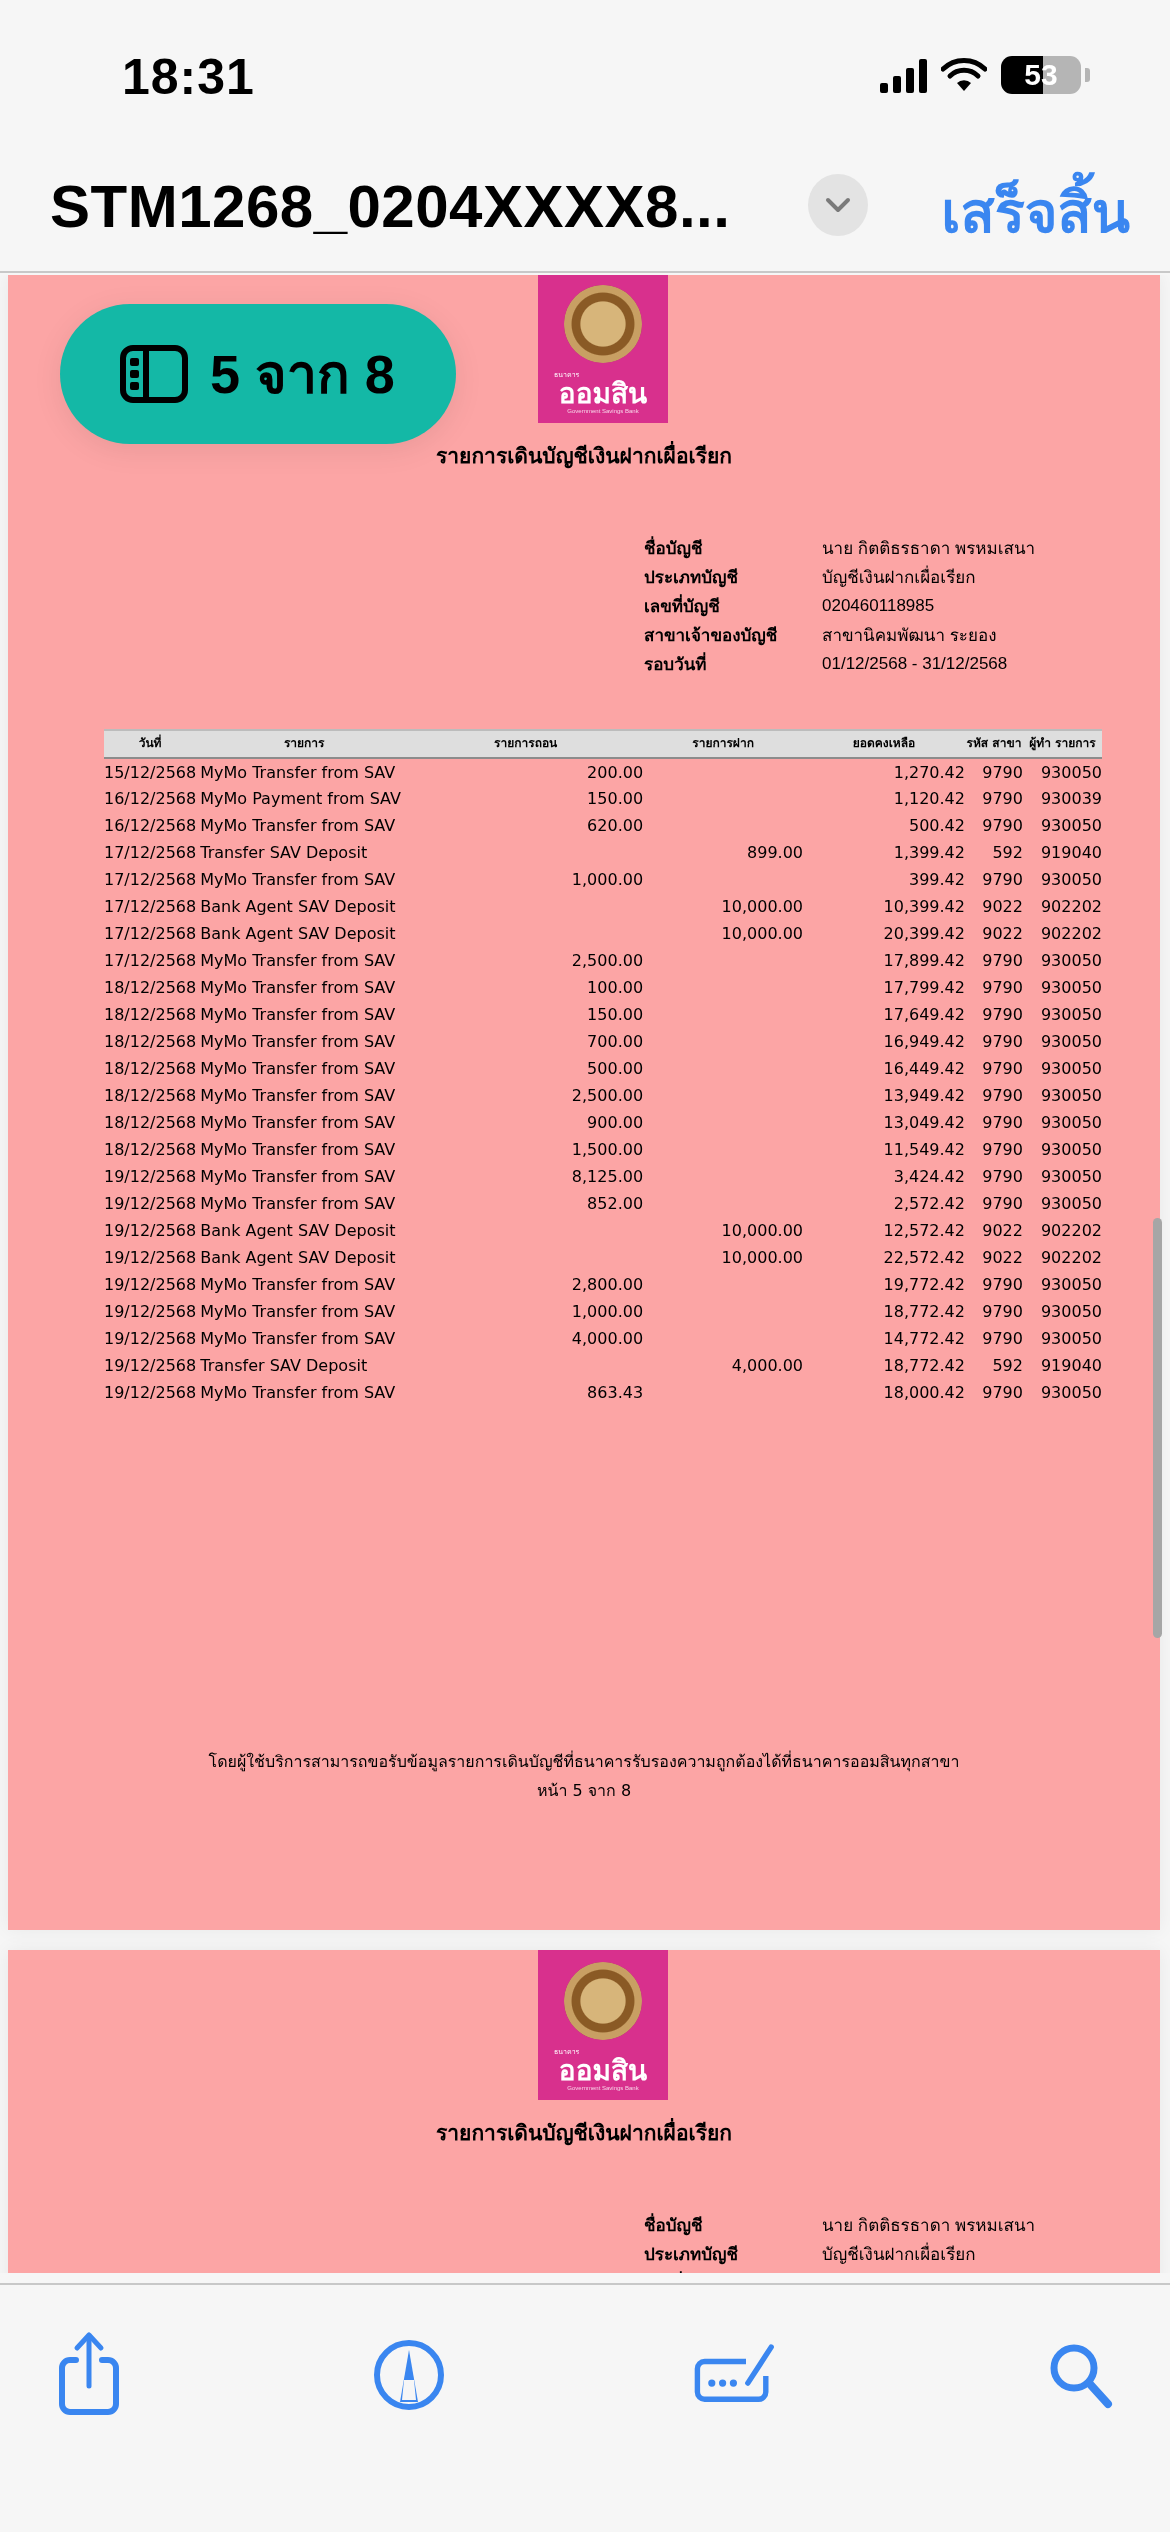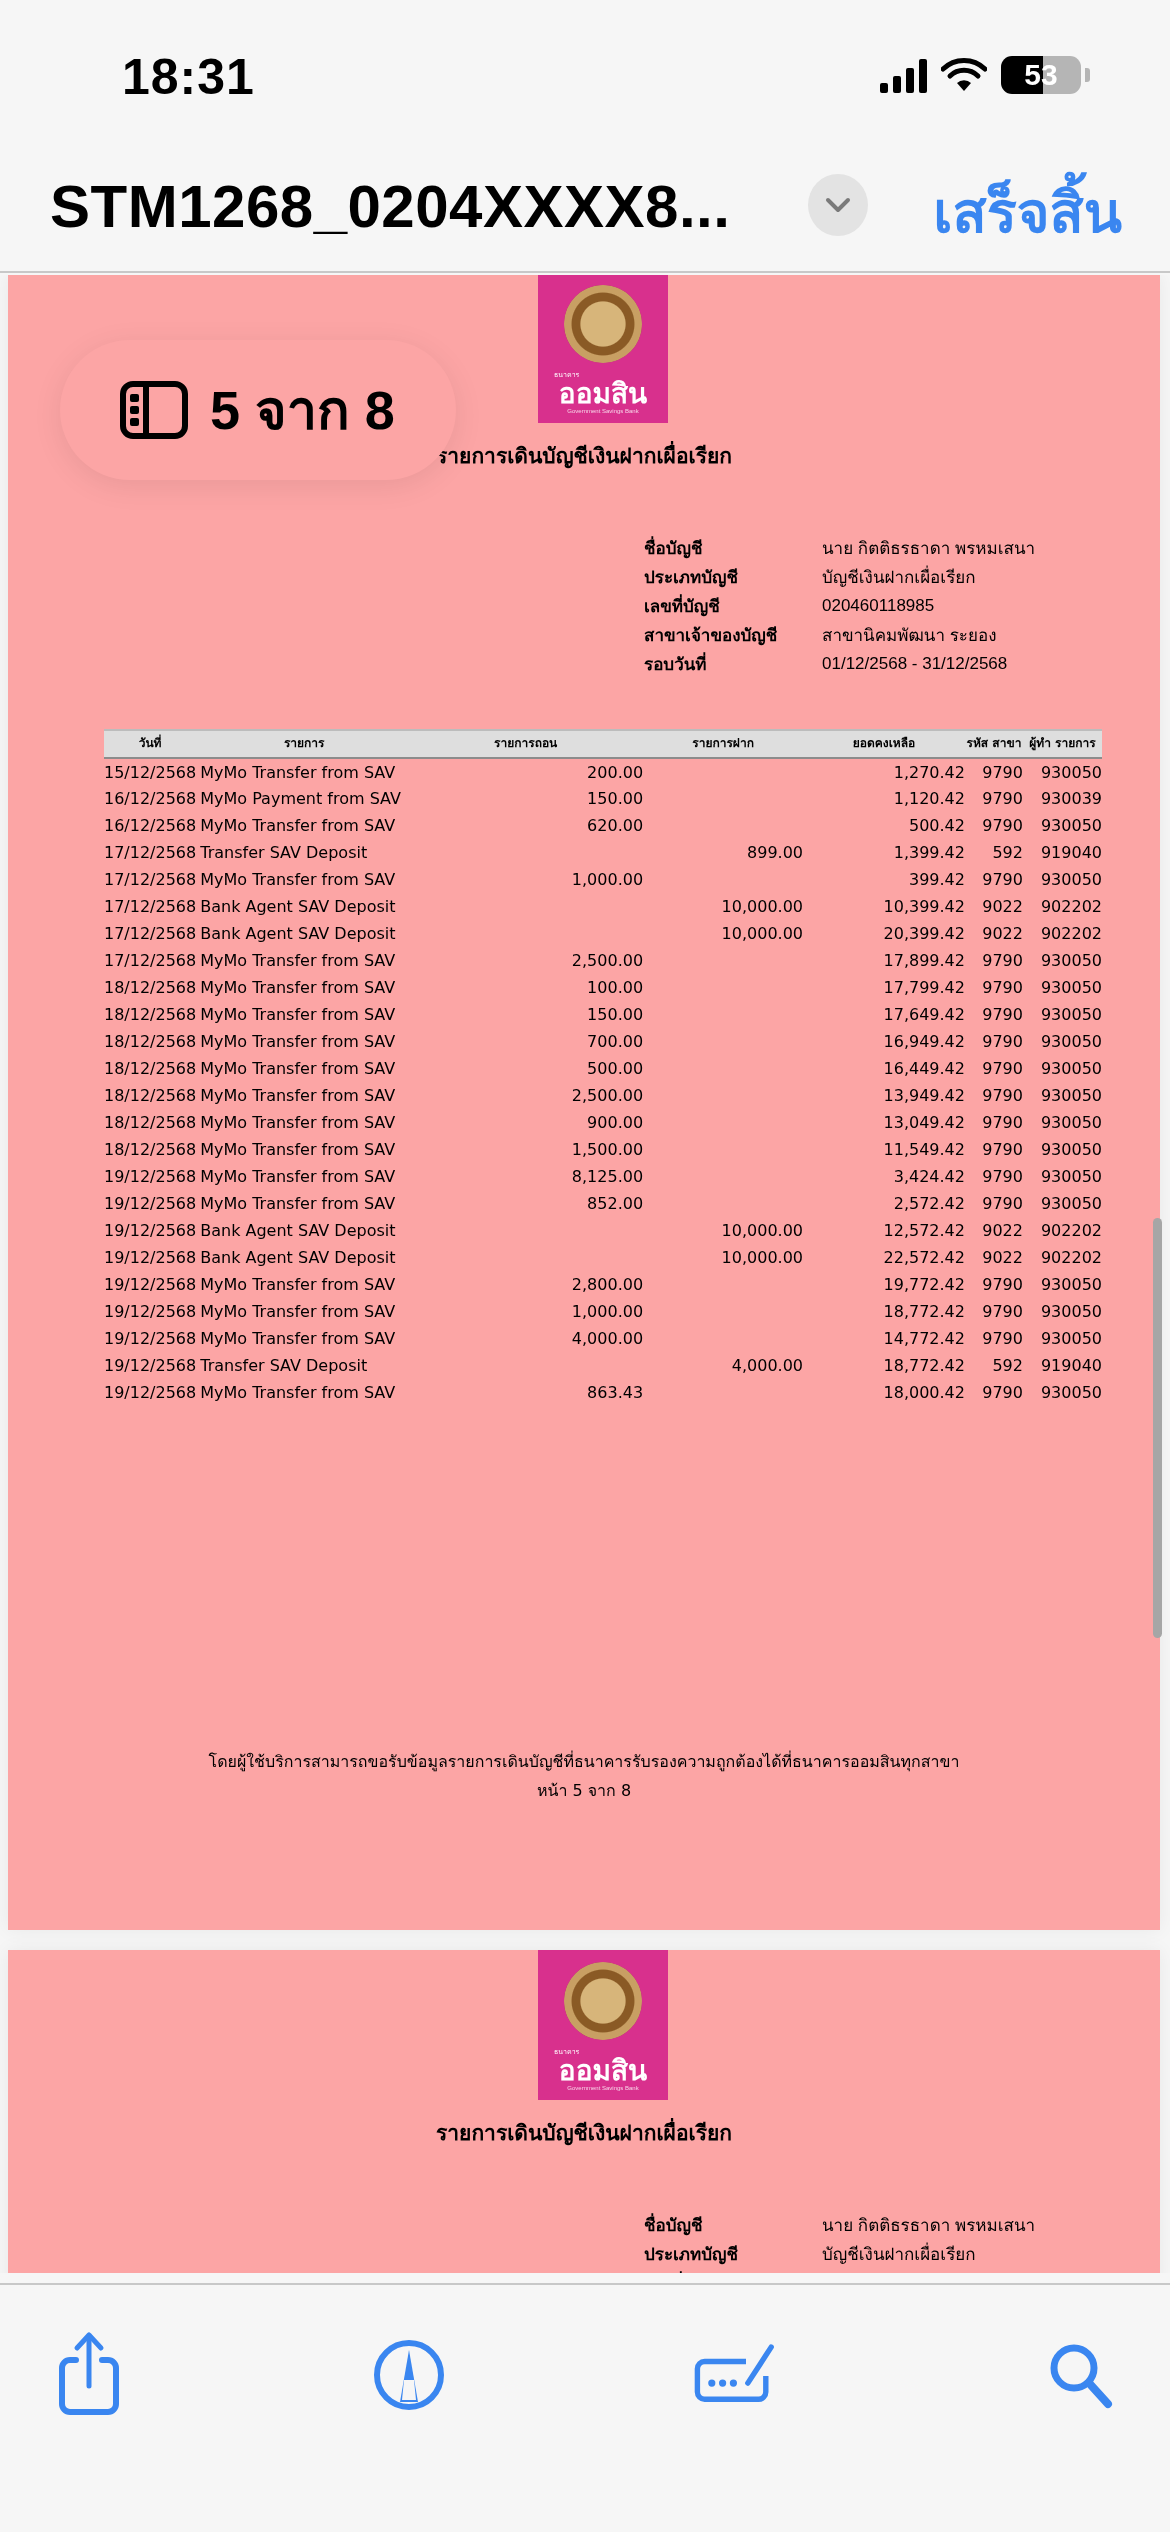--- a/index.html
+++ b/index.html
@@ -11,21 +11,21 @@
   .signal span { width: 8px; background: #000; border-radius: 2px; display: block; }
   .battery { width: 80px; height: 38px; border-radius: 11px; display: flex; overflow: hidden; position: relative; font-weight: bold; font-size: 30px; align-items: center; justify-content: center; }
   .battery .fill { position: absolute; left: 0; top: 0; bottom: 0; width: 53%; background: #000; }
   .battery .empty { position: absolute; right: 0; top: 0; bottom: 0; width: 47%; background: #b5b5b5; }
   .battery .txt { position: relative; color: #fff; z-index: 2; }
   .battery-tip { width: 5px; height: 14px; background: #b5b5b5; border-radius: 0 3px 3px 0; margin-left: -10px; }
 
   .nav-bar { position: absolute; top: 140px; left: 0; width: 1170px; height: 133px; border-bottom: 2px solid #c8c8c8; }
   .doc-title { position: absolute; left: 50px; top: 32px; font-size: 60px; font-weight: bold; letter-spacing: 0.5px; }
   .chevron-btn { position: absolute; left: 808px; top: 34px; width: 60px; height: 62px; border-radius: 50%; background: #e3e3e3; display: flex; align-items: center; justify-content: center; }
-  .done-btn { position: absolute; right: 48px; top: 28px; font-size: 56px; color: #3a86f0; font-weight: bold; margin-left: 48px; }
+  .done-btn { position: absolute; right: 40px; top: 28px; font-size: 56px; color: #3a86f0; font-weight: bold; margin-left: 48px; }
 
   .viewport { position: absolute; top: 275px; left: 0; width: 1170px; height: 1998px; overflow: hidden; }
   .page { position: absolute; left: 8px; width: 1152px; background: #fca5a5; box-shadow: 0 0 18px rgba(0,0,0,0.06); }
   .page1 { top: -2px; height: 1657px; }
   .page2 { top: 1675px; height: 400px; }
 
   .logo { position: absolute; left: 530px; width: 130px; height: 150px; background: #d8308d; display: flex; flex-direction: column; align-items: center; }
   .seal { width: 78px; height: 78px; border-radius: 50%; background: radial-gradient(circle, #d7b57a 0 40%, #8a5a25 42% 56%, #c89f63 58% 70%, #7a4c1d 72%); margin-top: 12px; }
   .logo-small { color: #fff; font-size: 7px; align-self: flex-start; margin-left: 16px; margin-top: 6px; }
   .logo-name { color: #fff; font-size: 28px; font-weight: bold; line-height: 28px; }
@@ -44,21 +44,21 @@
   .c-desc { width: 212px; text-align: left; padding-left: 4px !important; }
   .c-wd { width: 235px; text-align: right; }
   .c-dp { width: 160px; text-align: right; }
   .c-bal { width: 162px; text-align: right; }
   .c-br { width: 58px; text-align: right; }
   .c-tel { width: 79px; text-align: right; }
   .stmt-table thead th.c-date, .stmt-table thead th.c-desc, .stmt-table thead th.c-wd, .stmt-table thead th.c-dp, .stmt-table thead th.c-bal, .stmt-table thead th.c-br, .stmt-table thead th.c-tel { text-align: center; }
 
   .footnote { position: absolute; left: 0; width: 1152px; text-align: center; font-family: "DejaVu Sans", sans-serif; font-size: 16px; line-height: 29px; }
 
-  .page-pill { position: absolute; left: 60px; top: 340px; width: 396px; height: 140px; border-radius: 70px; background: #fca5a5; box-shadow: 0 6px 30px rgba(0,0,0,0.08); display: flex; align-items: center; padding-left: 60px; gap: 22px; }
+  .page-pill { position: absolute; left: 60px; top: 304px; width: 396px; height: 140px; border-radius: 70px; background: #14b8a6; box-shadow: 0 6px 30px rgba(0,0,0,0.08); display: flex; align-items: center; padding-left: 60px; gap: 22px; }
   .page-pill-text { font-size: 54px; font-weight: bold; }
 
   .scrollbar { position: absolute; right: 8px; top: 1218px; width: 9px; height: 420px; background: #a6a6a6; border-radius: 5px; }
 
   .toolbar { position: absolute; left: 0; top: 2283px; width: 1170px; height: 249px; background: #f6f6f6; border-top: 2px solid #c8c8c8; }
   .tb-btn { position: absolute; top: 40px; width: 90px; height: 100px; display: flex; align-items: center; justify-content: center; }
 </style>
 </head>
 <body>
 

